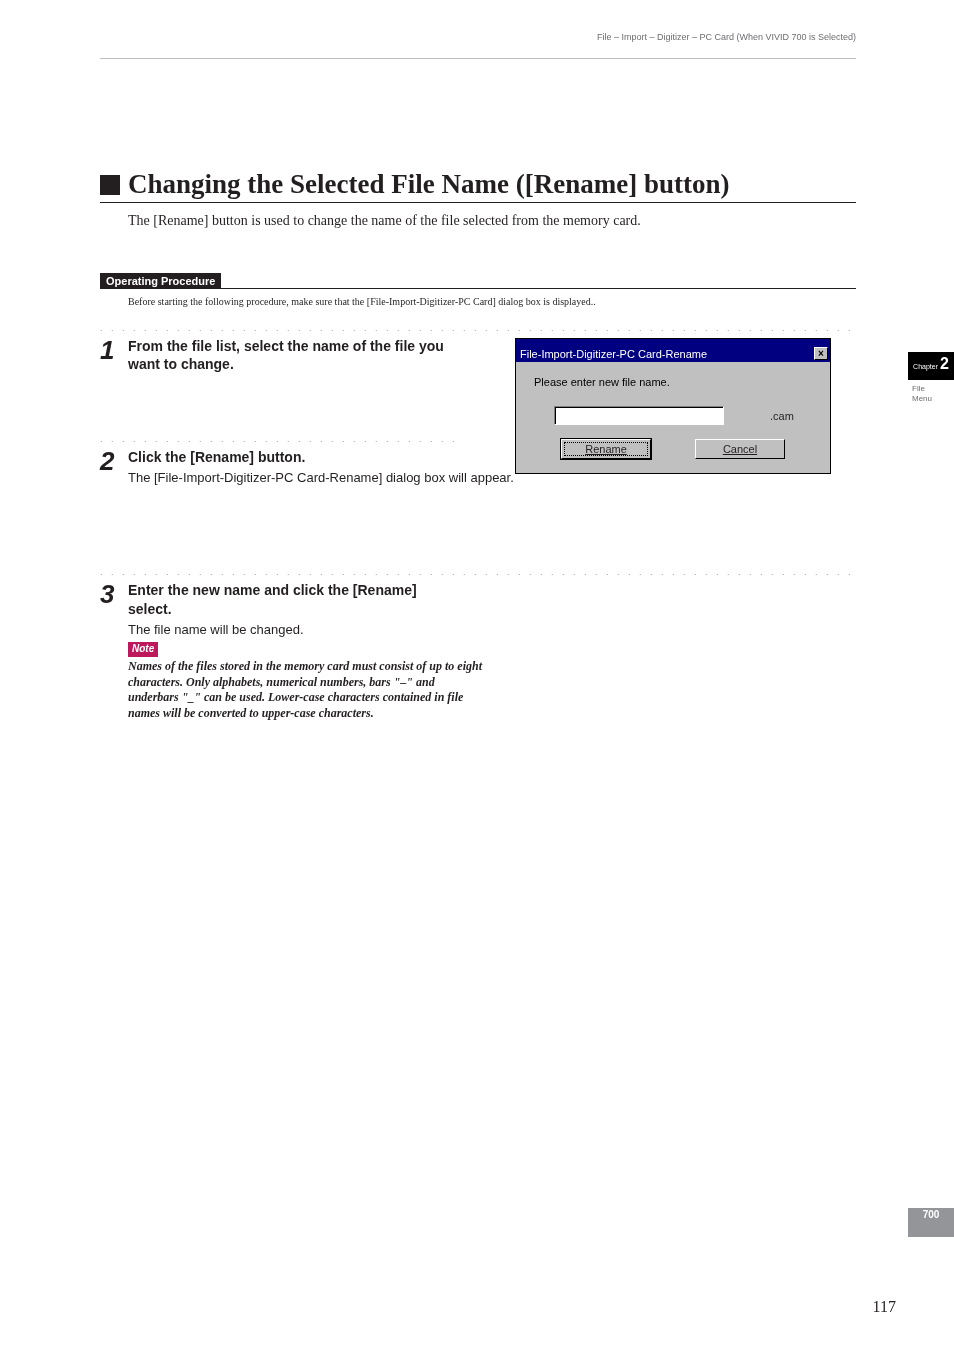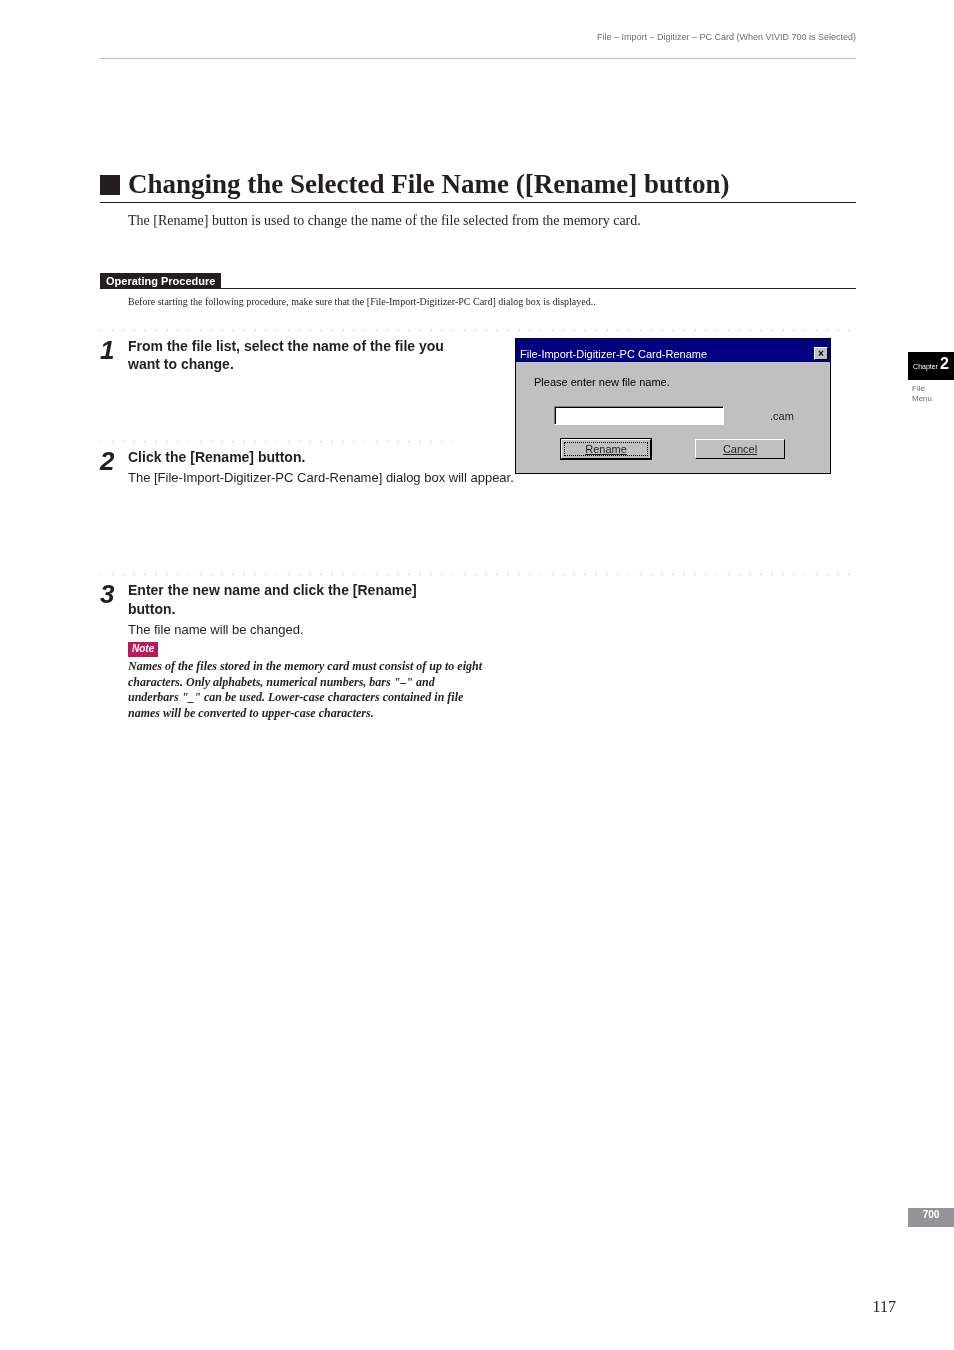--- a/index.html
+++ b/index.html
@@ -138,21 +138,21 @@
     font-size: 8px;
     color: #6d6e71;
     line-height: 1.2;
     padding: 2px 0 0 4px;
   }
   .badge700 {
     position: absolute;
     right: 0;
     top: 1208px;
     width: 46px;
-    height: 19px;
+    height: 29px;
     background: #939598;
     color: #fff;
     font-family: Arial, sans-serif;
     font-weight: bold;
     font-size: 10px;
     text-align: center;
     line-height: 14px;
   }
   .page-num {
     position: absolute;
@@ -261,21 +261,21 @@
         <div class="step-desc">The [File-Import-Digitizer-PC Card-Rename] dialog box will appear.</div>
       </div>
     </div>
   </div>
 
   <div class="step3-wrap">
     <div class="dots">. . . . . . . . . . . . . . . . . . . . . . . . . . . . . . . . . . . . . . . . . . . . . . . . . . . . . . . . . . . . . . . . . . . . . . . . . . . . . . . . . . . . . . . . . . . . . . . . . . . . . . . . . . . . . . . . . . . . . . . .</div>
     <div class="step-row">
       <div class="step-num">3</div>
       <div class="step-body">
-        <div class="step-head" style="width:320px;">Enter the new name and click the [Rename] button.</div>
+        <div class="step-head" style="width:320px;">Enter the new name and click the [Rename] select.</div>
         <div class="step-desc">The file name will be changed.</div>
         <span class="note-label">Note</span>
         <div class="note-body">Names of the files stored in the memory card must consist of up to eight characters. Only alphabets, numerical numbers, bars "–" and underbars "_" can be used. Lower-case characters contained in file names will be converted to upper-case characters.</div>
       </div>
     </div>
   </div>
 </div>
 
 <div class="dialog">
   <div class="titlebar">

